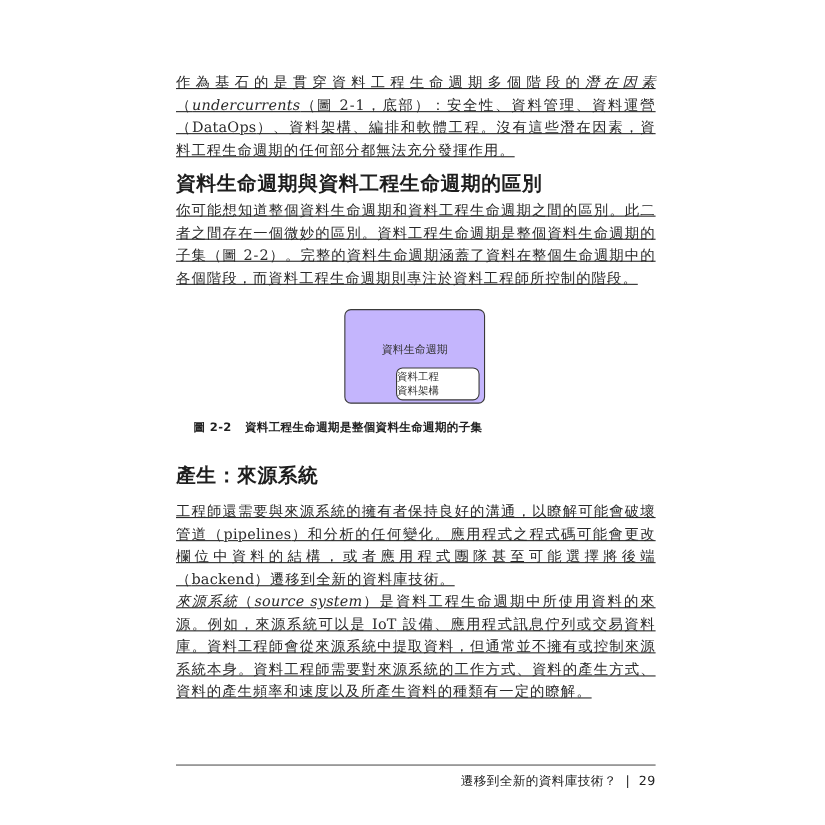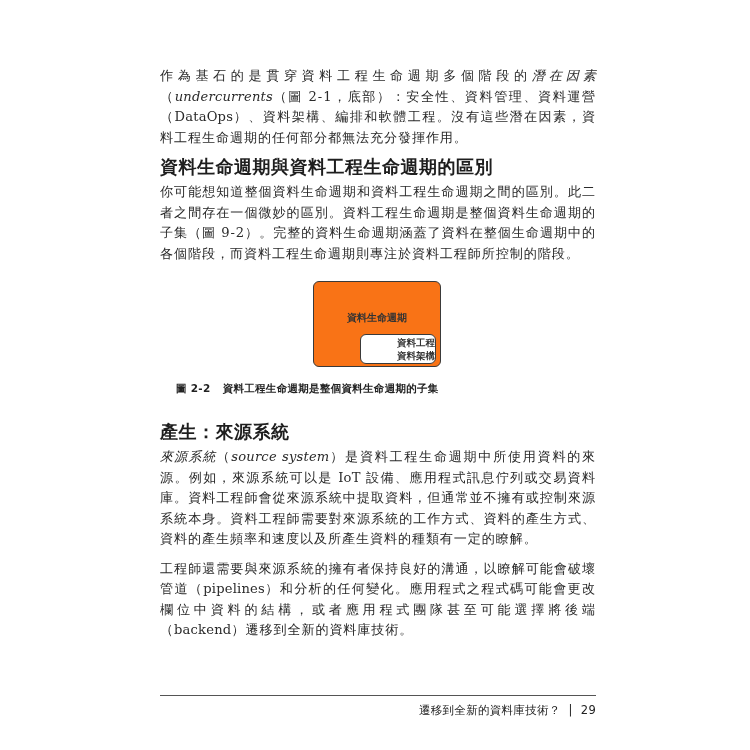--- a/index.html
+++ b/index.html
@@ -1,67 +1,67 @@
 <!DOCTYPE html>
 <html><head>
   <meta charset="utf-8">
   <style>
     html, body { margin: 0; padding: 0; background: #ffffff; }
     body { width: 750px; height: 750px; position: relative; overflow: hidden;
            font-family: "DejaVu Serif", "Liberation Serif", serif; color: #2a2a2a; }
-    .page { position: absolute; left: 160px; top: 66px; width: 436px; }
+    .page { position: absolute; left: 160px; top: 66px; width: 436px; text-decoration: underline; }
     .para { font-size: 13.1px; line-height: 20.5px; letter-spacing: 0.9px; margin: 0; text-align: justify; }
     .para .it { font-style: italic; font-family: "DejaVu Serif", serif; letter-spacing: 0.2px; }
     .para .en { font-family: "DejaVu Serif", serif; letter-spacing: 0.2px; }
     .h2 { font-family: "DejaVu Sans", sans-serif; font-size: 18px; font-weight: bold; color: #1e1e1e;
           margin: 0; letter-spacing: 0.5px; position: absolute; left: 160px; }
     .fig-box { position: absolute; left: 313px; top: 281px; width: 128px; height: 86px;
-               background: #f97316; border: 1.5px solid #3a3a3a; border-radius: 6px; box-sizing: border-box; font-weight: bold; }
+               background: #c4b5fd; border: 1.5px solid #3a3a3a; border-radius: 6px; box-sizing: border-box; }
     .fig-outer-label { position: absolute; left: 0; right: 0; top: 29px; text-align: center;
                        font-family: "DejaVu Sans", sans-serif; font-size: 10px; color: #333; }
     .fig-inner { position: absolute; left: 46px; top: 52px; width: 76px; height: 30px; background: #fff;
                  border: 1.5px solid #3a3a3a; border-radius: 6px; box-sizing: border-box;
                  font-family: "DejaVu Sans", sans-serif; font-size: 9.5px; line-height: 13px; color: #333;
-                 text-align: right; padding-top: 1px; }
+                 text-align: left; padding-top: 1px; }
     .caption { position: absolute; left: 176px; top: 382px; font-family: "DejaVu Sans", sans-serif;
                font-size: 10.5px; font-weight: bold; color: #222; letter-spacing: 0.3px; }
     .caption .num { margin-right: 12px; }
     .footer-rule { position: absolute; left: 160px; top: 695px; width: 436px; height: 1px; background: #555; }
     .footer { position: absolute; right: 154px; top: 703px; font-family: "DejaVu Sans", sans-serif;
               font-size: 11.5px; color: #222; letter-spacing: 0.3px; }
     .footer .sep { margin: 0 8px; }
   </style>
 </head>
 <body>
 
 <div class="page">
   <p class="para"><span>作為基石的是貫穿資料工程生命週期多個階段的</span><span class="it">潛在因素</span>（<span class="it">undercurrents</span><span>（圖 2-1，底部）：安全性、資料管理、資料運營（</span><span class="en">DataOps</span><span>）、資料架構、編排和軟體工程。沒有這些潛在因素，資料工程生命週期的任何部分都無法充分發揮作用。</span></p>
 </div>
 
 <h2 class="h2" style="top:155px;text-align:right;">資料生命週期與資料工程生命週期的區別</h2>
 
 <div class="page" style="top:182px;">
-  <p class="para">你可能想知道整個資料生命週期和資料工程生命週期之間的區別。此二者之間存在一個微妙的區別。資料工程生命週期是整個資料生命週期的子集（圖 9-2）。完整的資料生命週期涵蓋了資料在整個生命週期中的各個階段，而資料工程生命週期則專注於資料工程師所控制的階段。</p>
+  <p class="para">你可能想知道整個資料生命週期和資料工程生命週期之間的區別。此二者之間存在一個微妙的區別。資料工程生命週期是整個資料生命週期的子集（圖 2-2）。完整的資料生命週期涵蓋了資料在整個生命週期中的各個階段，而資料工程生命週期則專注於資料工程師所控制的階段。</p>
 </div>
 
 <div class="fig-box">
   <div class="fig-outer-label">資料生命週期</div>
   <div class="fig-inner">
     <div>資料工程</div>
     <div>資料架構</div>
   </div>
 </div>
 
 <div class="caption">
   <span class="num">圖 2-2</span><span>資料工程生命週期是整個資料生命週期的子集</span>
 </div>
 
 <h2 class="h2" style="top:420px;">產生：來源系統</h2>
 
 <div class="page" style="top:447px;">
+  <p class="para" style="margin-top:9px;"><span>工程師還需要與來源系統的擁有者保持良好的溝通，以瞭解可能會破壞管道（</span><span class="en">pipelines</span><span>）和分析的任何變化。應用程式之程式碼可能會更改欄位中資料的結構，或者應用程式團隊甚至可能選擇將後端（</span><span class="en">backend</span><span>）遷移到全新的資料庫技術。</span></p>
   <p class="para"><span class="it">來源系統</span>（<span class="it">source system</span><span>）是資料工程生命週期中所使用資料的來源。例如，來源系統可以是 </span><span class="en">IoT</span><span> 設備、應用程式訊息佇列或交易資料庫。資料工程師會從來源系統中提取資料，但通常並不擁有或控制來源系統本身。資料工程師需要對來源系統的工作方式、資料的產生方式、資料的產生頻率和速度以及所產生資料的種類有一定的瞭解。</span></p>
-  <p class="para" style="margin-top:9px;"><span>工程師還需要與來源系統的擁有者保持良好的溝通，以瞭解可能會破壞管道（</span><span class="en">pipelines</span><span>）和分析的任何變化。應用程式之程式碼可能會更改欄位中資料的結構，或者應用程式團隊甚至可能選擇將後端（</span><span class="en">backend</span><span>）遷移到全新的資料庫技術。</span></p>
 </div>
 
 <div class="footer-rule"></div>
 <div class="footer">
   <span>遷移到全新的資料庫技術？</span><span class="sep">|</span><span>29</span>
 </div>
 
 </body></html>

